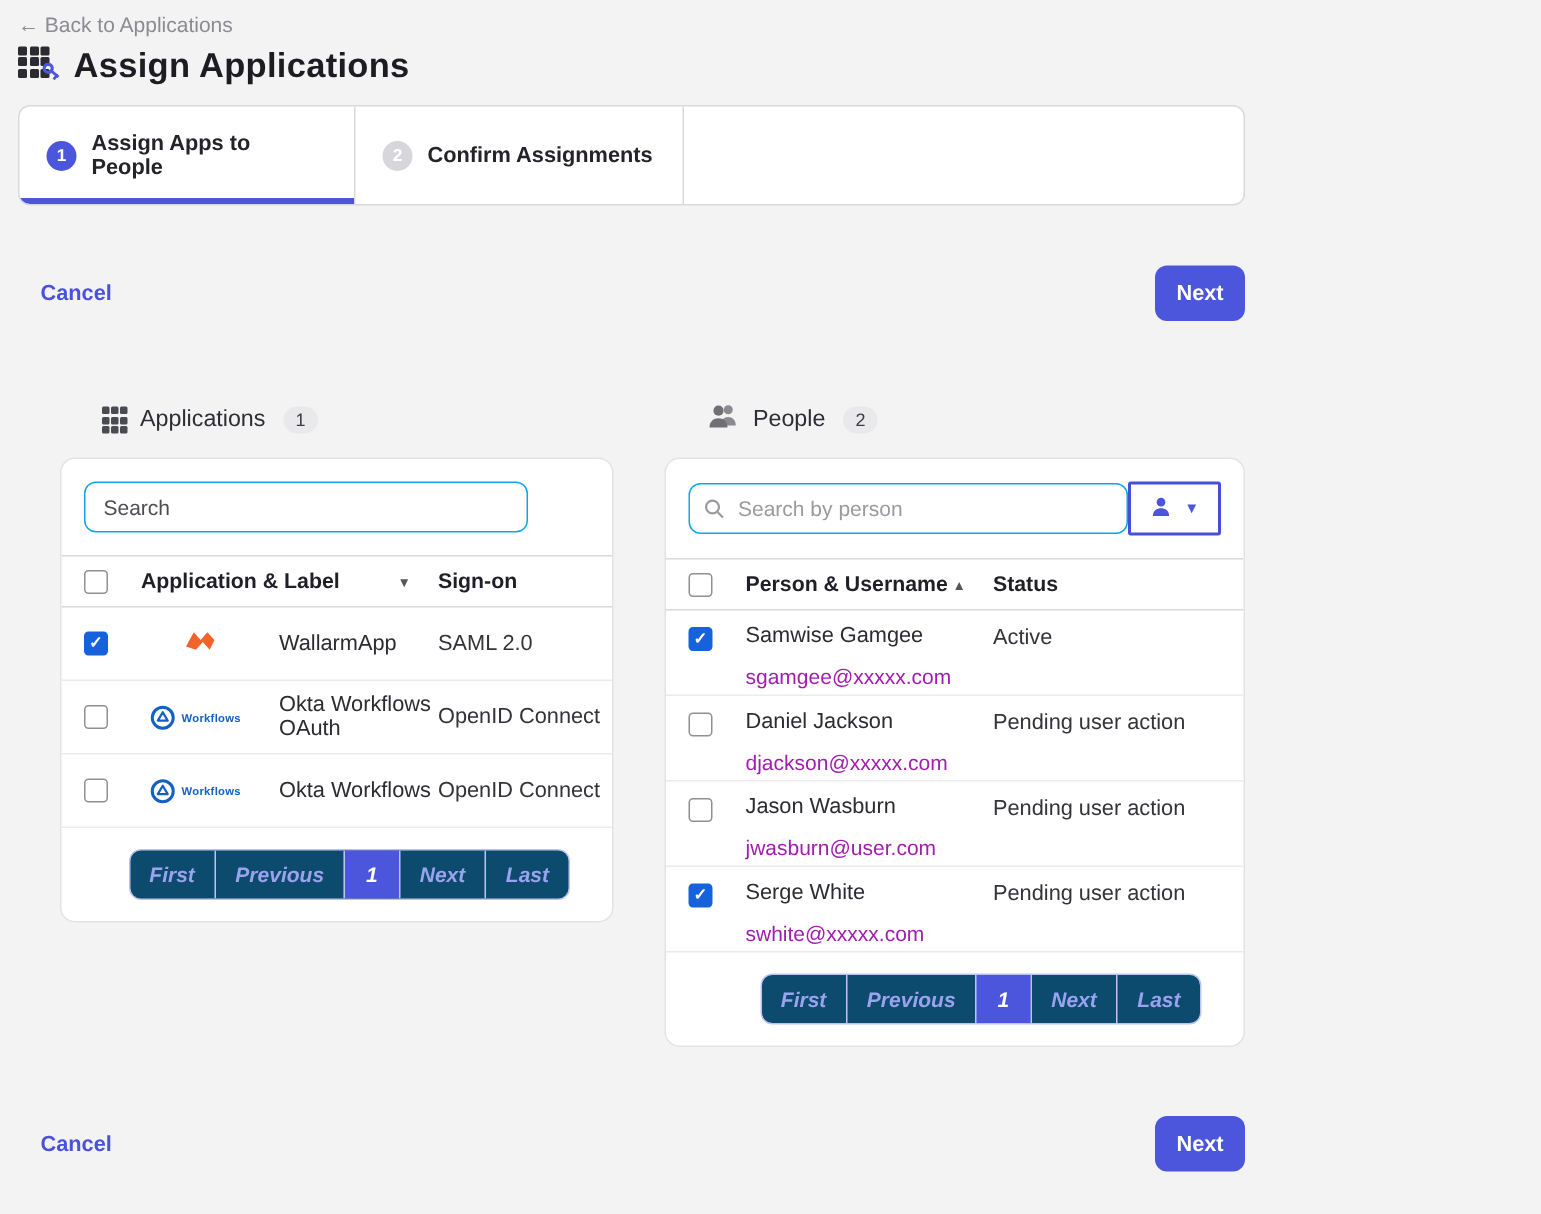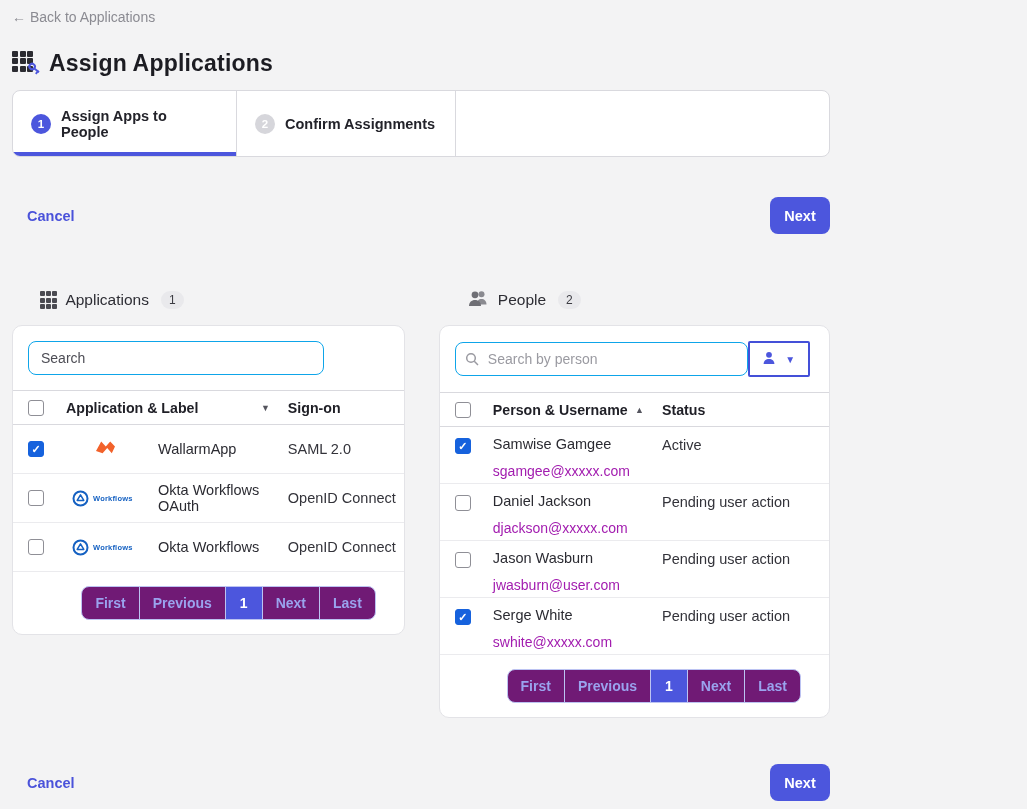--- a/index.html
+++ b/index.html
@@ -2,21 +2,21 @@
 <html><head>
 <meta charset="utf-8">
 <style>
   * { margin:0; padding:0; box-sizing:border-box; }
   html,body { width:1027px; height:809px; }
   body { font-family:"Liberation Sans", sans-serif; background:#f3f3f4; color:#1e1e24; overflow:hidden; }
   .page { width:845px; height:809px; padding:8px 15px 0 12px; }
 
   
   .back-link { font-size:14px; color:#8b8b92; cursor:pointer; display:inline-block; }
-  .title-row { margin-top:24px; display:flex; align-items:center; gap:11px; }
+  .title-row { margin-top:4px; display:flex; align-items:center; gap:11px; }
   .title-icon-wrap { position:relative; width:26px; height:26px; }
   .grid-icon { display:grid; grid-template-columns:repeat(3,6px); grid-auto-rows:6px; gap:1.5px; }
   .grid-icon i { background:#2b2b31; border-radius:1px; }
   .grid-icon.small { grid-template-columns:repeat(3,5px); grid-auto-rows:5px; gap:1.2px; }
   .grid-icon.small i { background:#4a4a51; }
   .key-overlay { position:absolute; right:-4px; bottom:-3px; }
   .page-title { font-size:23px; font-weight:700; color:#1c1c22; letter-spacing:.2px; }
 
   
   .tab-bar { margin-top:13px; height:67px; background:#fff; border:1px solid #d9d9de; border-radius:8px; display:flex; overflow:hidden; }
@@ -30,21 +30,21 @@
   .tab-label { font-size:14.5px; font-weight:700; color:#23232a; }
 
   
   .toolbar { display:flex; align-items:center; justify-content:space-between; }
   .toolbar.top { margin-top:40px; }
   .toolbar.bottom { margin-top:46px; }
   .cancel-link { font-size:14.5px; font-weight:700; color:#4a52da; margin-left:15px; cursor:pointer; }
   .next-btn { background:#4c56dd; color:#fff; border:none; border-radius:8px; font-family:inherit; font-size:14.5px; font-weight:700; width:60px; height:37px; cursor:pointer; }
 
   
-  .columns { margin-top:54px; display:flex; gap:34px; }
+  .columns { margin-top:54px; display:flex; gap:34px;margin-left:28px; }
   .col-apps { width:484px; }
   .col-people { width:482px; }
   .section-head { display:flex; align-items:center; gap:8px; height:24px; margin-bottom:13px; padding-left:28px; }
   .section-title { font-size:15.5px; color:#2d2d34; }
   .count-badge { background:#e9e9ec; color:#3c3c43; font-size:12px; border-radius:10px; padding:2px 8px; margin-left:4px; }
 
   .card { background:#fff; border:1px solid #e3e3e7; border-radius:10px; overflow:hidden; }
 
   .search-row { padding:15px; display:flex; align-items:center; }
   .search-input { height:34px; border:1px solid #0ea5e9; border-radius:8px; font-family:inherit; font-size:14px; padding:0 12px; color:#3c3c43; outline:none; background:#fff; }
@@ -79,21 +79,21 @@
   .person-row { display:flex; align-items:flex-start; height:57px; padding:9px 0 0 15px; border-bottom:1px solid #ebebee; }
   .person-cb { margin-top:2px; }
   .person-main { flex:1; }
   .person-name { font-size:14.5px; color:#2b2b32; }
   .person-username { font-size:14px; color:#a21caf; margin-top:11px; }
   .people-secondary { width:167px; flex:0 0 auto; font-size:14.5px; color:#33333a; padding-top:1px; }
   .people-th-secondary { width:167px; flex:0 0 auto; }
 
   
   .pager-row { display:flex; justify-content:flex-end; padding:14px 28px 14px 15px; }
-  .pager { display:inline-flex; border:1px solid #bcc3f2; border-radius:8px; overflow:hidden; background:#701a75; }
+  .pager { display:inline-flex; border:1px solid #bcc3f2; border-radius:8px; overflow:hidden; background:#0c4a6e;font-style:italic; }
   .pager .pg { font-size:14px; font-weight:700; color:#9aa3ee; padding:8px 13px; border-left:1px solid #bcc3f2; cursor:pointer; white-space:nowrap; }
   .pager .pg:first-child { border-left:none; }
   .pager .pg.current { background:#4c56dd; color:#fff; padding:8px 14px; }
 </style>
 </head>
 <body>
 
 <div class="page">
 
   <a class="back-link">← Back to Applications</a>

